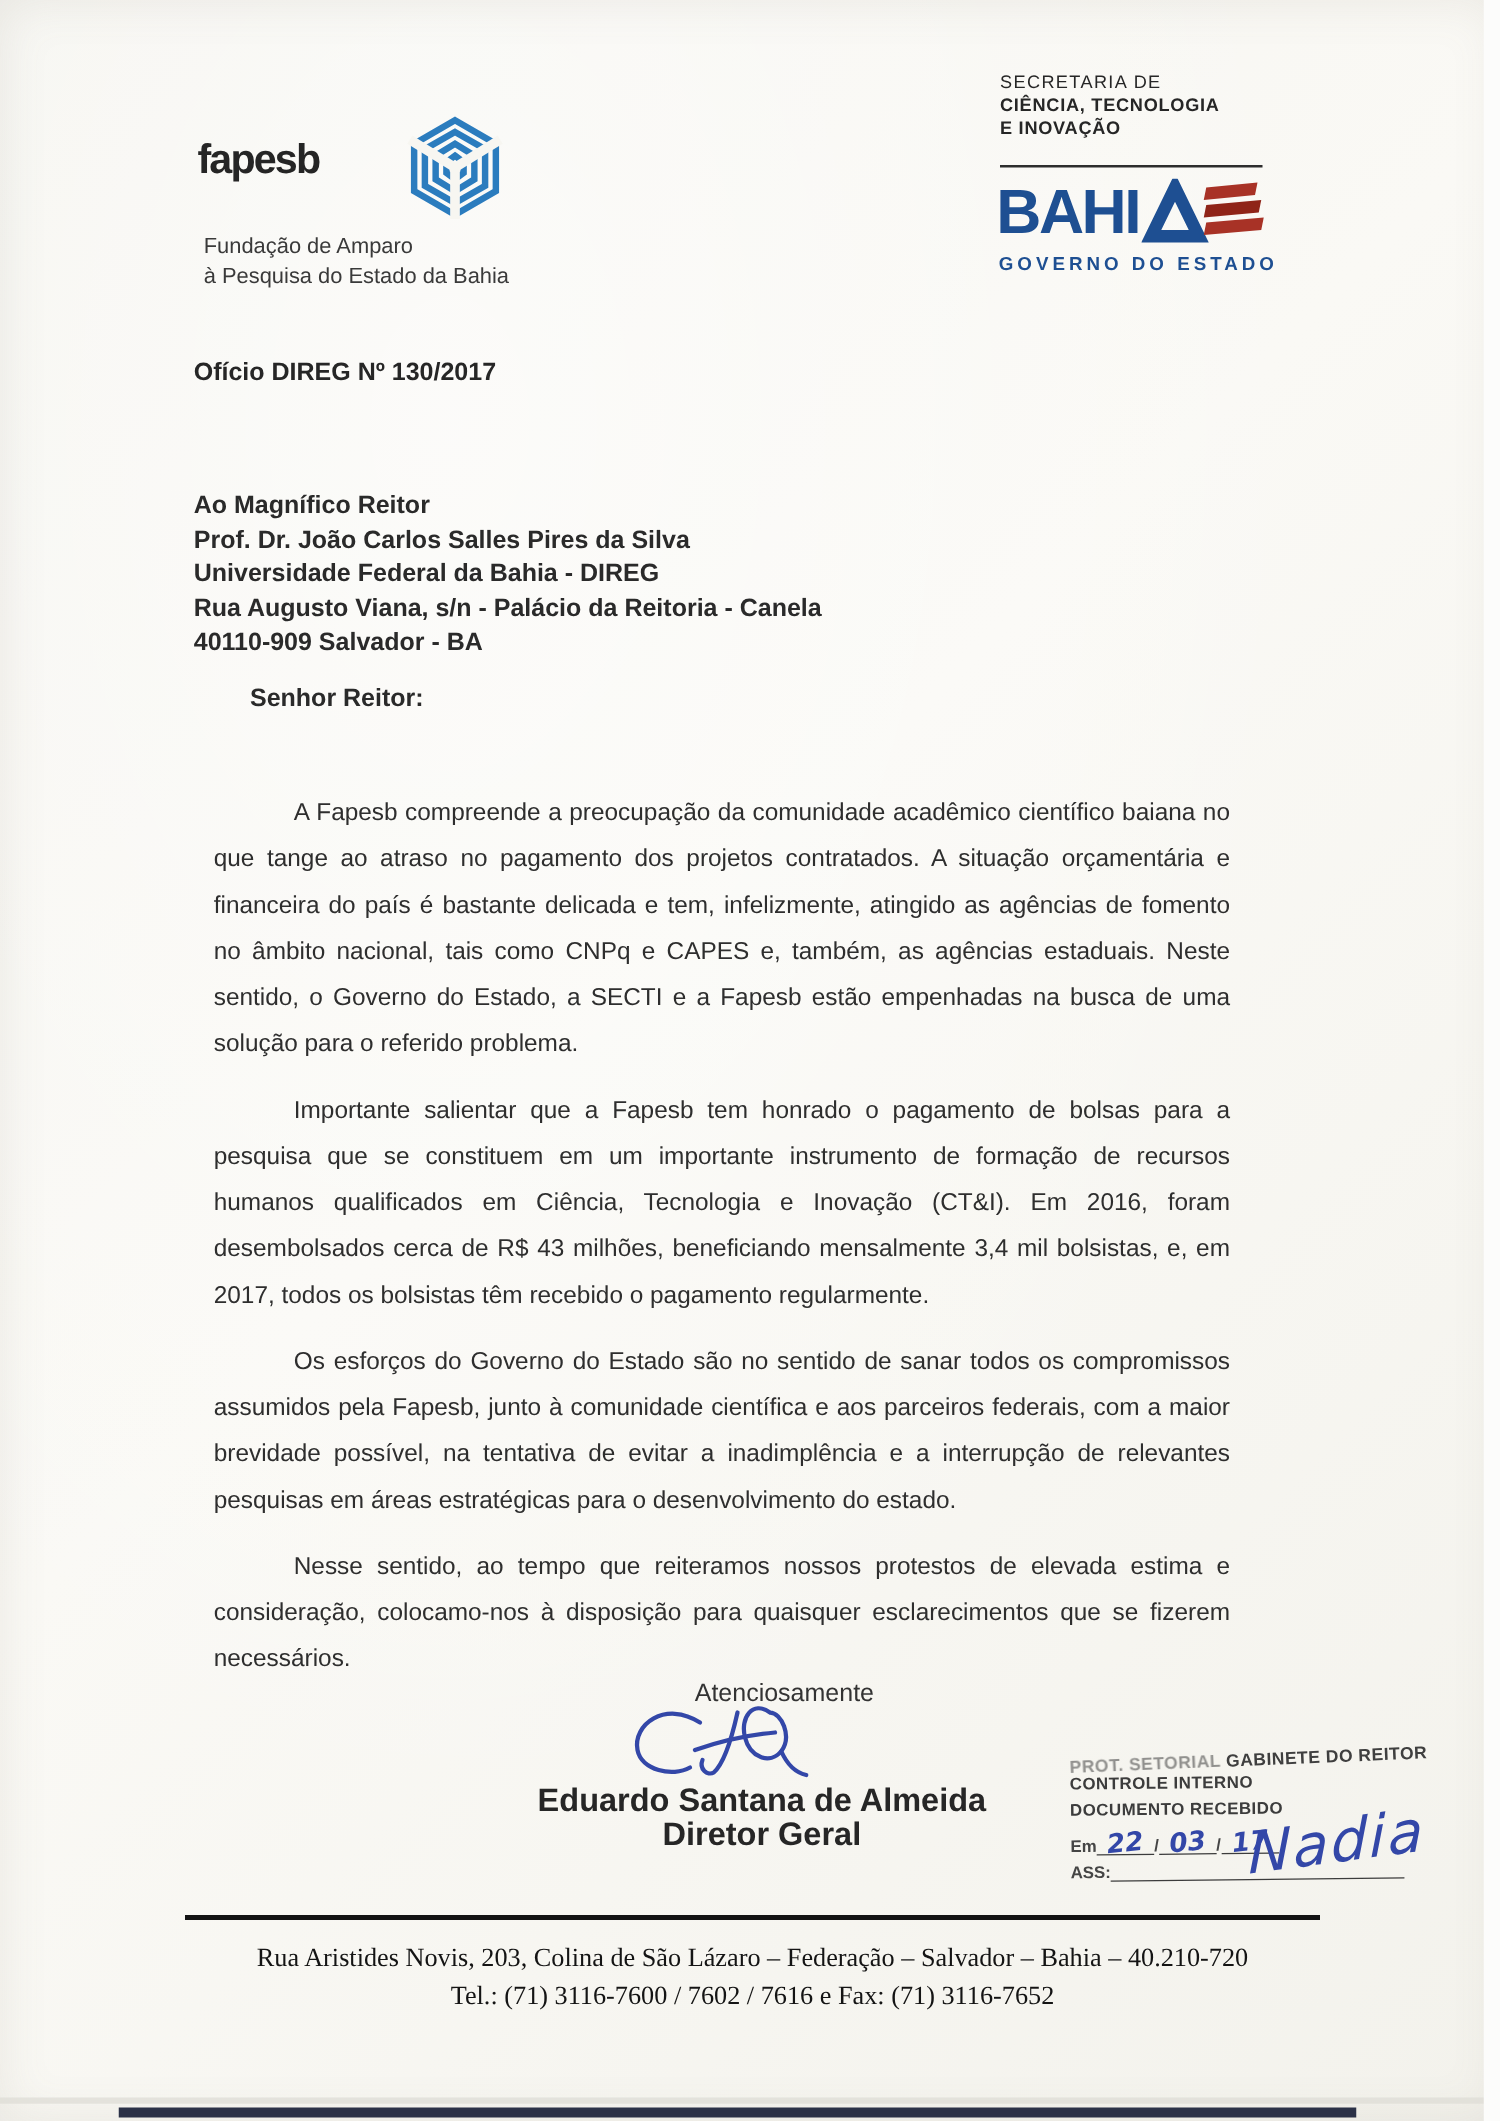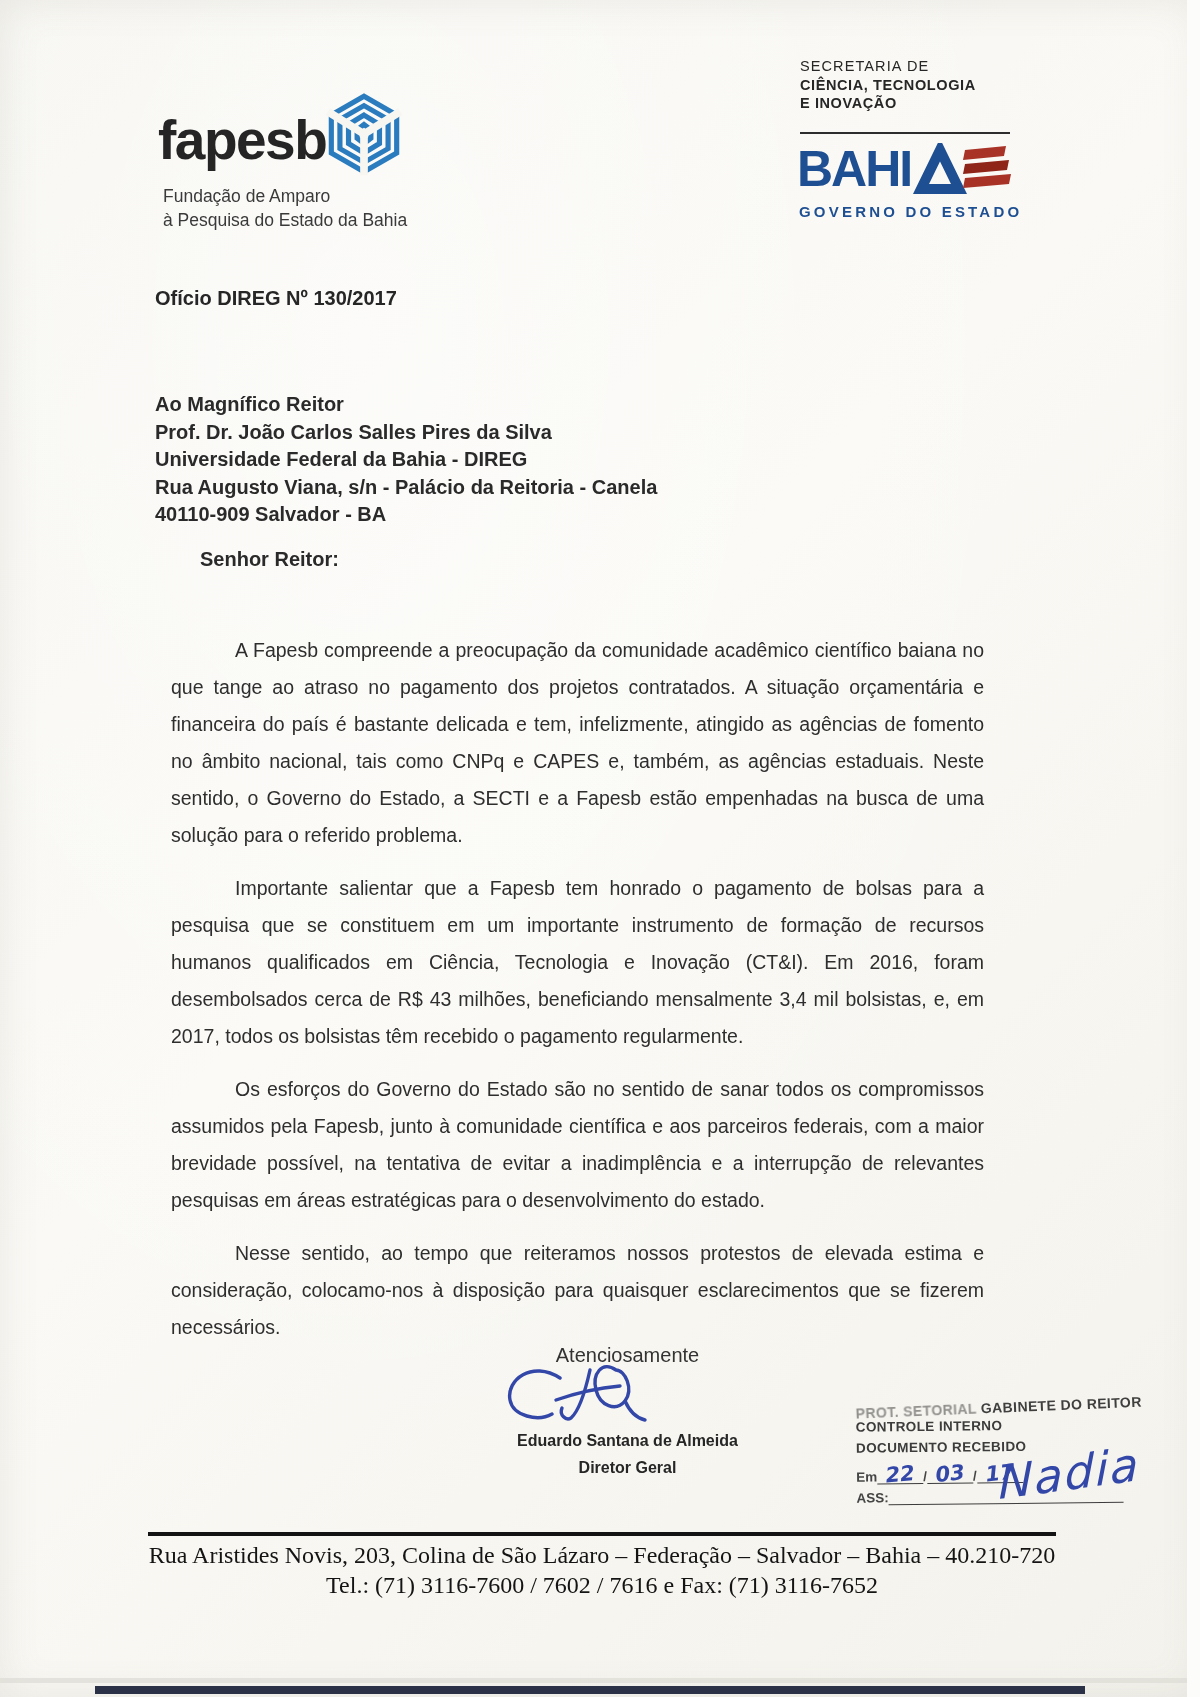--- a/index.html
+++ b/index.html
@@ -9,21 +9,21 @@
       radial-gradient(ellipse at 30% 20%, rgba(255,255,255,.55), rgba(255,255,255,0) 60%),
       linear-gradient(135deg,#f5f4ef 0%,#faf9f5 45%,#f3f2ec 100%);
     font-family:"Liberation Sans",sans-serif;color:#2e2e2e;
     overflow:hidden;box-shadow:inset 0 0 40px rgba(120,115,100,.12);
   }
   .edge-right{position:absolute;right:0;top:0;width:13px;height:100%;background:#fcfcfb;}
   .edge-bottom{position:absolute;left:0;top:1678px;width:100%;height:5px;background:#dedcd5;opacity:.75;}
   .bottom-bar{position:absolute;left:95px;top:1686px;width:990px;height:8px;background:#2b3147;}
 
   
-  .fapesb-word{position:absolute;left:158px;top:108px;font-size:55px;font-weight:700;letter-spacing:-1.5px;color:#252525;}
+  .fapesb-word{position:absolute;left:158px;top:108px;font-size:33px;font-weight:700;letter-spacing:-1.5px;color:#252525;}
   .fapesb-icon{position:absolute;left:321px;top:84px;width:86px;height:100px;}
   .fapesb-sub{position:absolute;left:163px;top:184px;font-size:17.5px;line-height:24px;color:#3a3a3a;}
 
   
   .secretaria{position:absolute;left:800px;top:57px;font-size:14.5px;line-height:18.5px;color:#262626;letter-spacing:.6px;}
   .secretaria .l1{font-weight:400;letter-spacing:1.1px;}
   .secretaria .l2,.secretaria .l3{font-weight:700;}
   .sec-divider{position:absolute;left:800px;top:132px;width:210px;border-top:2px solid #2d2d2d;}
   .bahia{position:absolute;left:797px;top:143px;display:flex;align-items:flex-end;}
   .bahia-word{font-size:50px;font-weight:800;letter-spacing:-2px;color:var(--bahia_blue,#1e4f92);line-height:52px;}
@@ -34,36 +34,36 @@
   .dateline{position:absolute;left:600px;top:321px;width:392px;text-align:right;font-size:20px;color:#333;}
 
   .recipient{position:absolute;left:155px;top:391px;font-size:20px;font-weight:700;line-height:27.5px;color:#2a2a2a;}
   .salutation{position:absolute;left:200px;top:548px;font-size:20px;font-weight:700;color:#2a2a2a;text-align:center;}
 
   .body-text{position:absolute;left:155px;top:616px;width:845px;}
   .para{margin:16px;text-align:justify;text-indent:64px;font-size:19.5px;line-height:37px;color:#2e2e2e;}
 
   .closing{position:absolute;left:205px;top:1344px;width:845px;text-align:center;font-size:20px;color:#333;}
   .sig-svg{position:absolute;left:498px;top:1358px;width:205px;height:80px;}
-  .signer{position:absolute;left:205px;top:1427px;width:845px;text-align:center;font-size:16px;font-weight:700;line-height:27px;color:#262626;}
+  .signer{position:absolute;left:187px;top:1427px;width:845px;text-align:center;font-size:26px;font-weight:700;line-height:27px;color:#262626;}
 
   .stamp{position:absolute;left:856px;top:1399px;width:315px;color:#454545;transform:rotate(-.6deg);}
   .stamp .s1{font-size:14px;font-weight:700;letter-spacing:.4px;transform:rotate(-1.8deg);white-space:nowrap;color:#3f3f3f;}
   .stamp .s1 .faded{opacity:.55;filter:blur(.4px);}
   .stamp .srow{font-size:13.5px;font-weight:700;letter-spacing:.4px;line-height:21px;color:#3c3c3c;}
   .em-line{display:flex;align-items:flex-end;font-size:13.5px;font-weight:700;margin-top:1px;}
   .em-slot{display:inline-block;width:46px;border-bottom:1.6px solid #3c3c3c;text-align:center;position:relative;}
   .hw{font-family:"DejaVu Sans",sans-serif;font-style:italic;color:var(--ink_blue,#3347a8);}
   .em-slot .hw{font-size:21px;font-weight:700;display:inline-block;transform:rotate(-5deg) translateY(3px);}
   .ass-line{display:flex;align-items:flex-end;font-size:13.5px;font-weight:700;margin-top:6px;}
   .ass-slot{display:inline-block;width:235px;border-bottom:1.6px solid #3c3c3c;height:14px;}
   .hw-name{position:absolute;left:142px;top:48px;font-size:46px;font-weight:400;transform:rotate(-7deg) skewX(-8deg);letter-spacing:2px;}
 
-  .footer{position:absolute;left:148px;top:1532px;width:908px;border-top:4px solid #131313;padding-top:4px;
-          font-family:"Liberation Serif",serif;font-size:24px;line-height:30px;color:#141414;text-align:center;}
+  .footer{position:absolute;left:148px;top:1532px;width:908px;border-top:4px solid #131313;padding-top:15px;
+          font-family:"Liberation Serif",serif;font-size:21px;line-height:30px;color:#141414;text-align:center;}
 
   svg .blue-stroke{stroke:var(--fapesb_blue,#2b7cbe);fill:none;}
   svg .navy-stroke{stroke:var(--bahia_blue,#1e4f92);fill:none;}
   svg .ink{stroke:var(--ink_blue,#3a4fae);fill:none;}
 </style>
 </head>
 <body>
 
 <div class="page">
 

